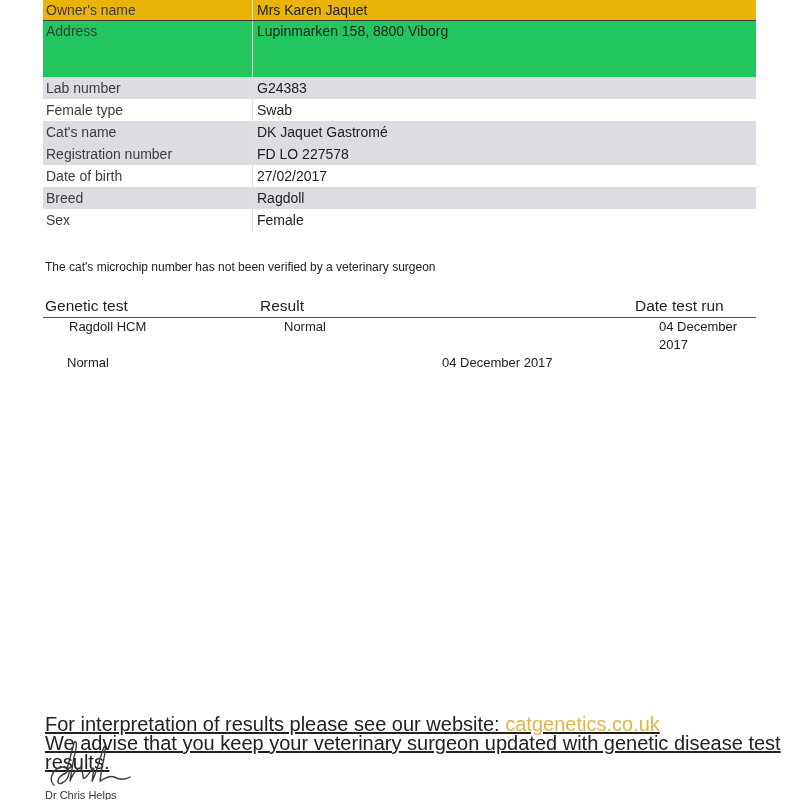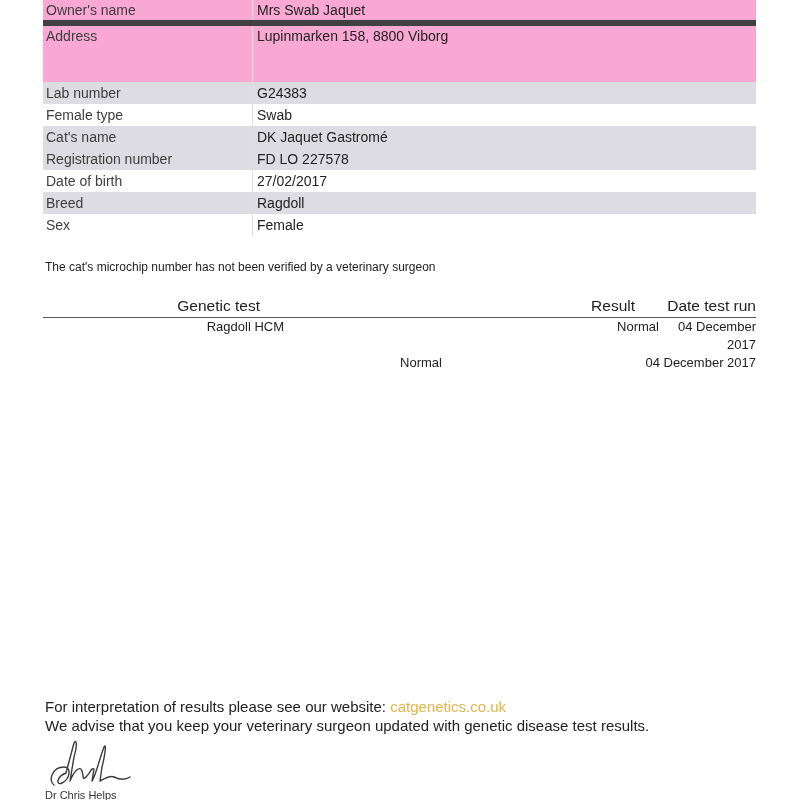--- a/index.html
+++ b/index.html
@@ -30,39 +30,38 @@
     }
     .info-table td.label {
       width: 206px;
       color: #3d3d3d;
     }
     .info-table td.value {
       border-left: 1px solid #e3e0d8;
       padding-left: 4px;
       color: #222;
     }
-    .row-owner td { background: #f9a8d4; height: 20px; border-bottom: 6px solid #404040; }
-    .row-address td { background: #f9a8d4; height: 56px; }
+    .row-owner td { background: #eab308; height: 20px; border-bottom: 1px solid #404040; }
+    .row-address td { background: #22c55e; height: 56px; }
     .row-shade td { background: #dddce2; height: 22px; line-height: 22px; }
     .row-plain td { background: #ffffff; height: 22px; line-height: 22px; }
 
     .note {
       position: absolute;
       left: 45px;
       top: 260px;
       font-size: 12px;
       color: #222;
     }
 
     .gen-table {
       position: absolute;
       left: 43px;
       top: 296px;
       width: 713px;
-      text-align: right;
     }
     .gen-header {
       display: flex;
       font-size: 15.5px;
       color: #222;
       border-bottom: 1.5px solid #555;
       padding-bottom: 1px;
       line-height: 20px;
     }
     .gen-row {
@@ -73,24 +72,25 @@
       margin-left: 24px;
     }
     .col-test { width: 215px; padding-left: 2px; }
     .col-result { width: 375px; }
     .col-date { flex: 1; }
     .gen-row:first-of-type { margin-top: 2px; }
 
     .footer {
       position: absolute;
       left: 45px;
-      top: 697px;
-      font-size: 15px;
+      top: 715px;
+      font-size: 20px;
       line-height: 19px;
       color: #222;
+      text-decoration: underline;
     }
     .footer .link {
       color: #e4b44a;
     }
     .signature {
       position: absolute;
       left: 44px;
       top: 737px;
       width: 100px;
       height: 52px;
@@ -103,21 +103,21 @@
       color: #333;
     }
   </style>
 </head>
 <body>
 
 <table class="info-table">
   <tbody>
       <tr class="row-owner">
     <td class="label">Owner's name</td>
-    <td class="value">Mrs Swab Jaquet</td>
+    <td class="value">Mrs Karen Jaquet</td>
   </tr>
   <tr class="row-address">
     <td class="label">Address</td>
     <td class="value">Lupinmarken 158, 8800 Viborg</td>
   </tr>
   <tr class="row-shade">
     <td class="label">Lab number</td>
     <td class="value">G24383</td>
   </tr>
   <tr class="row-plain">

